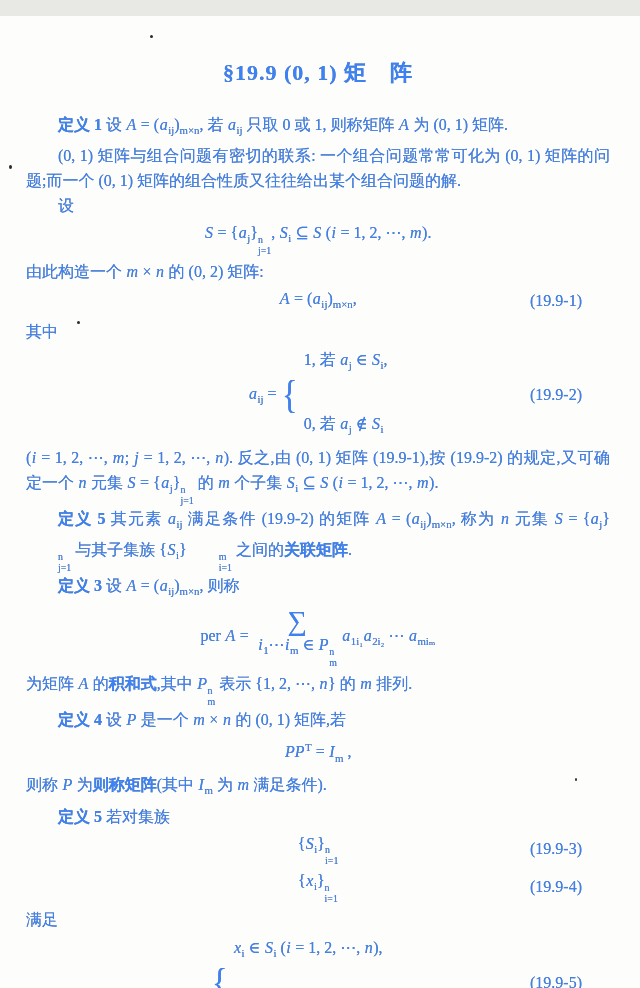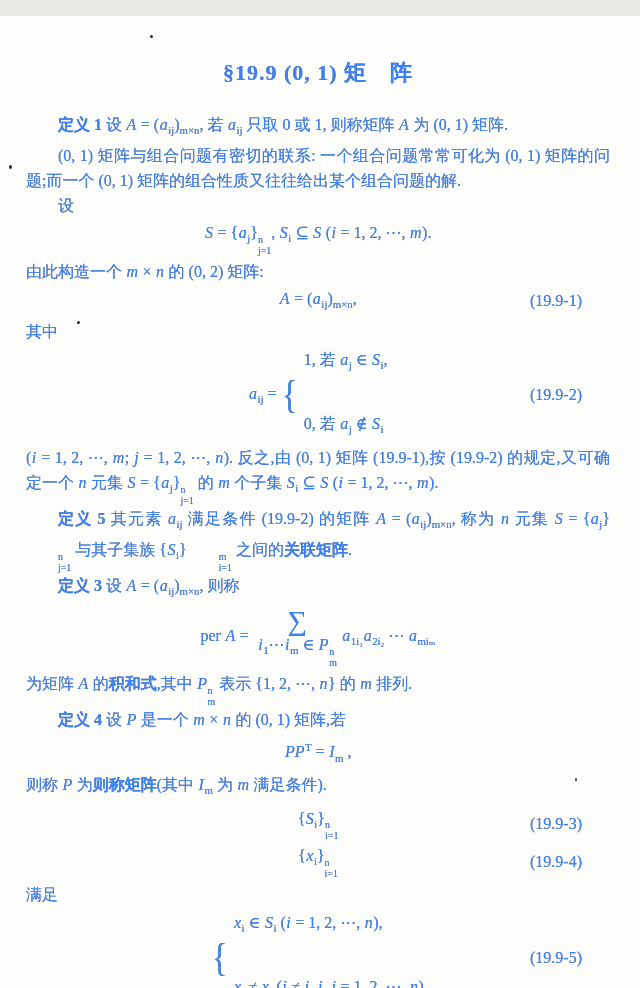--- a/index.html
+++ b/index.html
@@ -79,20 +79,21 @@
               <span>m</span>
             </span></span>
         </span><i class="v">a</i><sub>1i₁</sub><i class="v">a</i><sub>2i₂</sub><span> ⋯ </span><i class="v">a</i><sub>miₘ</sub></div>
       <p class="blk para"><span>为矩阵 </span><i class="v">A</i><span> 的</span><b>积和式</b><span>,其中 </span><i class="v">P</i><span class="ss">
           <span>n</span>
           <span>m</span>
         </span><span> 表示 {1, 2, ⋯, </span><i class="v">n</i><span>} 的 </span><i class="v">m</i><span> 排列.</span></p>
       <p class="blk para indent"><b>定义 4</b><span>  设 </span><i class="v">P</i><span> 是一个 </span><i class="v">m</i><span> × </span><i class="v">n</i><span> 的 (0, 1) 矩阵,若</span></p>
       <div class="blk formula"><i class="v">PP</i><sup>T</sup><span> = </span><i class="v">I</i><sub>m</sub><span> ,</span></div>
       <p class="blk para"><span>则称 </span><i class="v">P</i><span> 为</span><b>则称矩阵</b><span>(其中 </span><i class="v">I</i><sub>m</sub><span> 为 </span><i class="v">m</i><span> 满足条件).</span></p>
+      <p class="blk para indent"><b>定义 5</b><span>  若对集族</span></p>
       <div class="blk formula"><span>{</span><i class="v">S</i><sub>i</sub><span>}</span><span class="ss">
           <span>n</span>
           <span>i=1</span>
         </span><span class="tag">(19.9-3)</span></div>
       <div class="blk formula"><span>{</span><i class="v">x</i><sub>i</sub><span>}</span><span class="ss">
           <span>n</span>
           <span>i=1</span>
         </span><span class="tag">(19.9-4)</span></div>
       <p class="blk para"><span>满足</span></p>
       <div class="blk cases">

